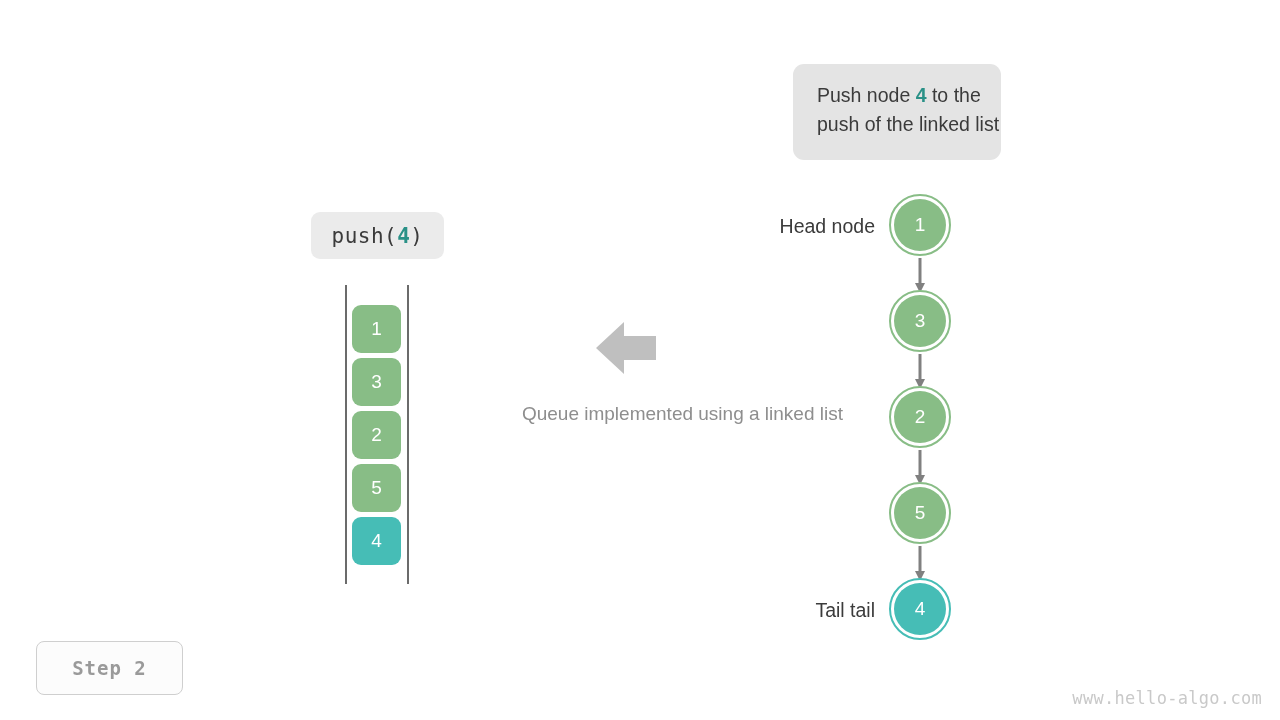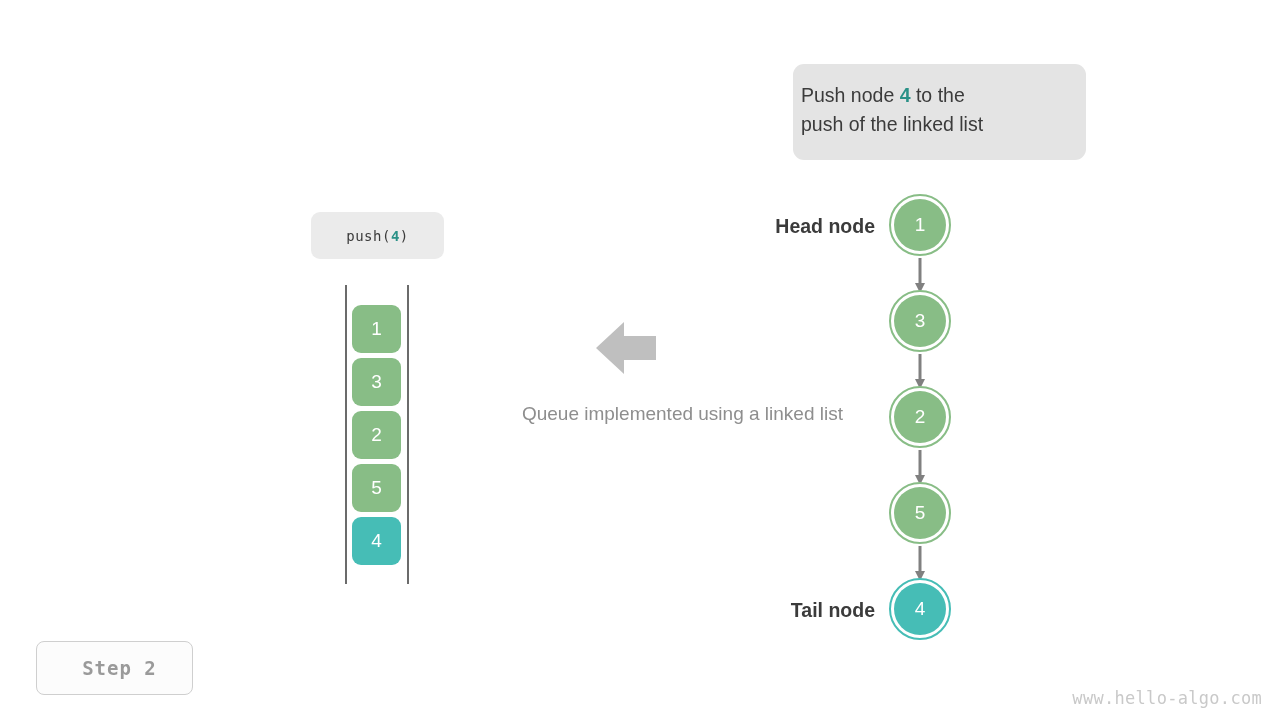--- a/index.html
+++ b/index.html
@@ -15,26 +15,26 @@
     overflow: hidden;
     font-family: "Liberation Sans", sans-serif;
     -webkit-font-smoothing: antialiased;
   }
 
   
   #callout {
     position: absolute;
     left: 793px;
     top: 64px;
-    width: 293px;
+    width: 208px;
     height: 96px;
     background: #e4e4e4;
     border-radius: 11px;
     box-sizing: border-box;
-    padding: 17px 22px 0 8px;
+    padding: 17px 22px 0 24px;
   }
   #callout .line {
     font-size: 19.5px;
     line-height: 29px;
     color: #3b3b3b;
     white-space: nowrap;
   }
   .accent {
     color: #2a9187;
     font-weight: bold;
@@ -46,21 +46,21 @@
     left: 311px;
     top: 212px;
     width: 133px;
     height: 47px;
     background: #ebebeb;
     border-radius: 9px;
     display: flex;
     align-items: center;
     justify-content: center;
     font-family: "DejaVu Sans Mono", monospace;
-    font-size: 14px;
+    font-size: 21px;
     color: #3b3b3b;
     letter-spacing: 0.5px;
   }
 
   
   #queue-col {
     position: absolute;
     left: 345px;
     top: 285px;
     width: 64px;
@@ -148,21 +148,21 @@
   .connector {
     position: absolute;
     left: 154px;
     width: 12px;
     height: 36px;
   }
 
   .node-label {
     position: absolute;
     font-size: 19.5px;
-    font-weight: bold;
+    font-weight: normal;
     color: #3b3b3b;
     white-space: nowrap;
     text-align: right;
   }
   #label-head { left: -10px; top: 25px;  width: 125px; }
   #label-tail { left: 0px;   top: 409px; width: 115px; }
 
   
   #step-badge {
     position: absolute;
@@ -174,21 +174,20 @@
     border-radius: 8px;
     background: #fcfcfc;
     display: flex;
     align-items: center;
     justify-content: center;
     font-family: "DejaVu Sans Mono", monospace;
     font-size: 19px;
     font-weight: bold;
     color: #9a9a9a;
     letter-spacing: 1px;
-    padding-left: 10px;
   }
 
   
   #watermark {
     position: absolute;
     right: 18px;
     bottom: 12px;
     font-family: "DejaVu Sans Mono", monospace;
     font-size: 17px;
     color: #c9c9c9;
@@ -225,21 +224,21 @@
     <svg width="60" height="56" viewBox="0 0 60 56">
       <polygon points="0,28 28,2 28,16 60,16 60,40 28,40 28,54" fill="#bfbfbf"></polygon>
     </svg>
   </div>
 
   <div id="caption">Queue implemented using a linked list</div>
 
   <div id="linked-list">
 
     <div class="node-label" id="label-head">Head node</div>
-    <div class="node-label" id="label-tail">Tail node</div>
+    <div class="node-label" id="label-tail">Tail tail</div>
 
     <div class="node" style="top:4px">
       <div class="inner">1</div>
     </div>
     <div class="connector" style="top:68px">
       <svg width="12" height="36" viewBox="0 0 12 36">
         <line x1="6" y1="0" x2="6" y2="26" stroke="#808080" stroke-width="3"></line>
         <polygon points="1,25 11,25 6,35" fill="#808080"></polygon>
       </svg>
     </div>

